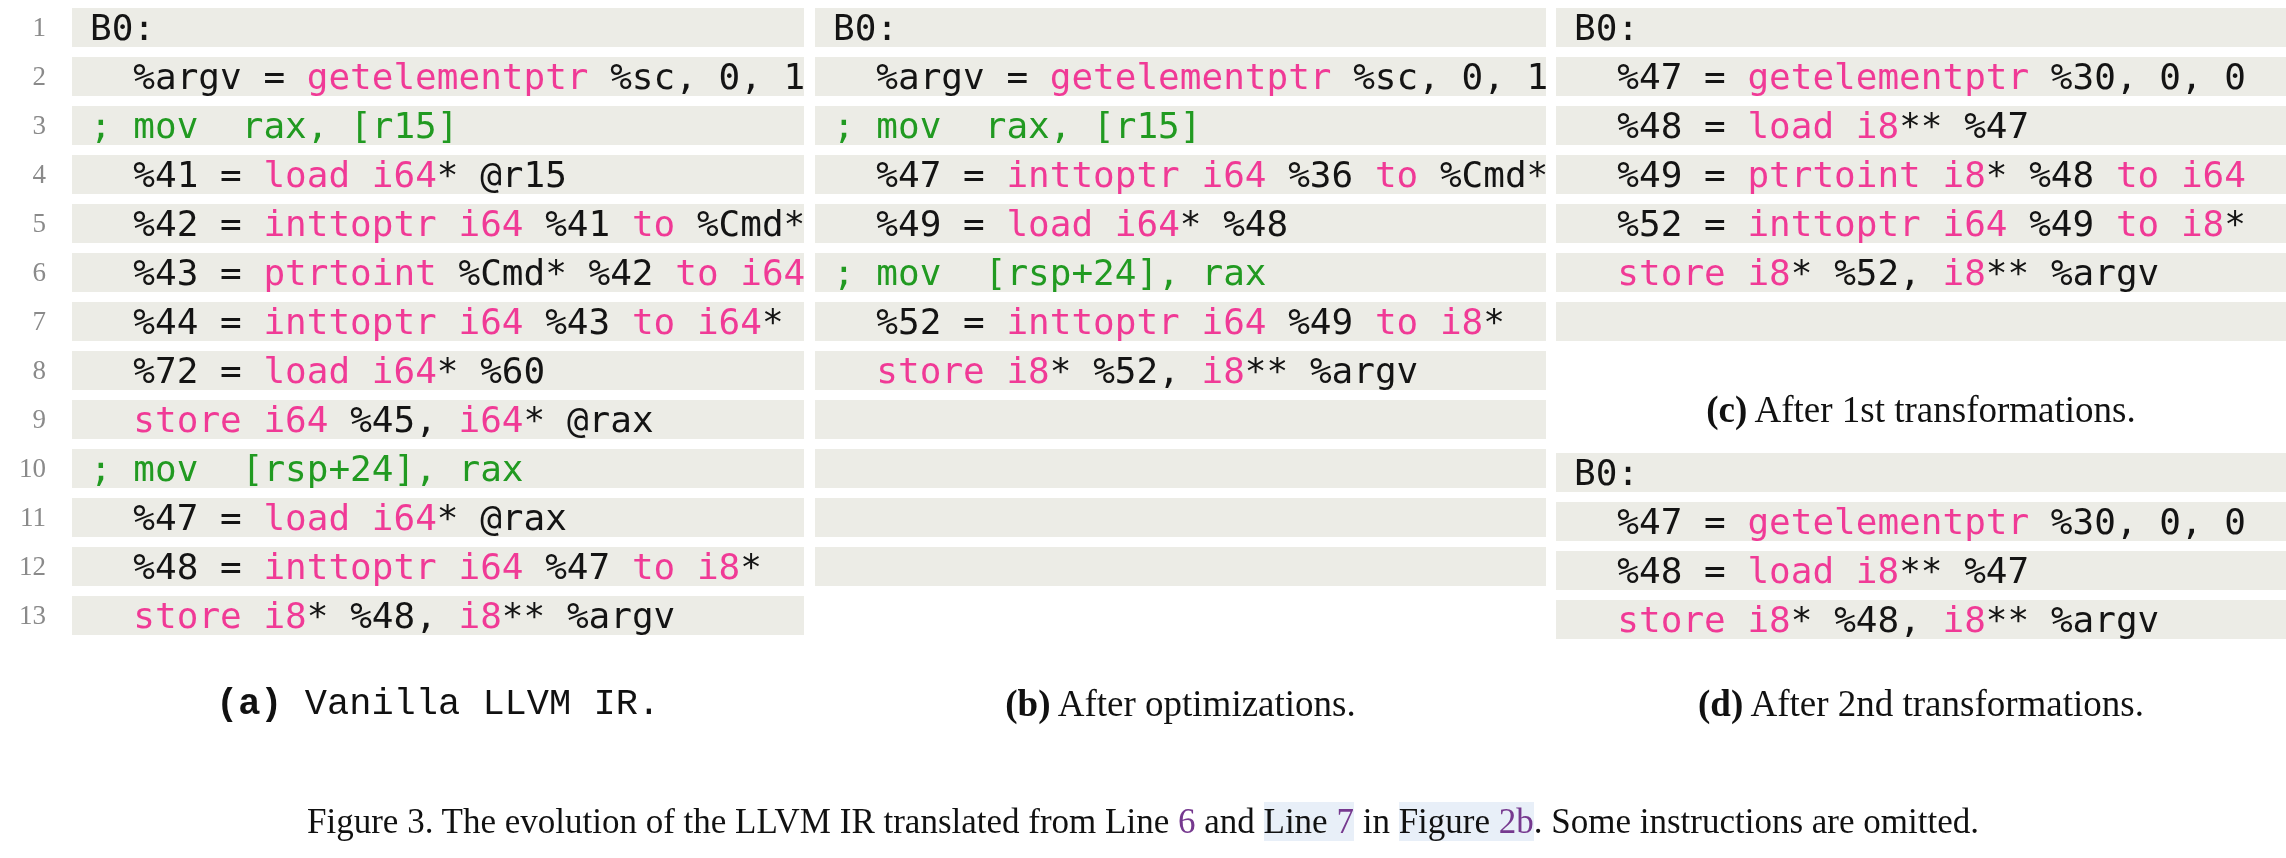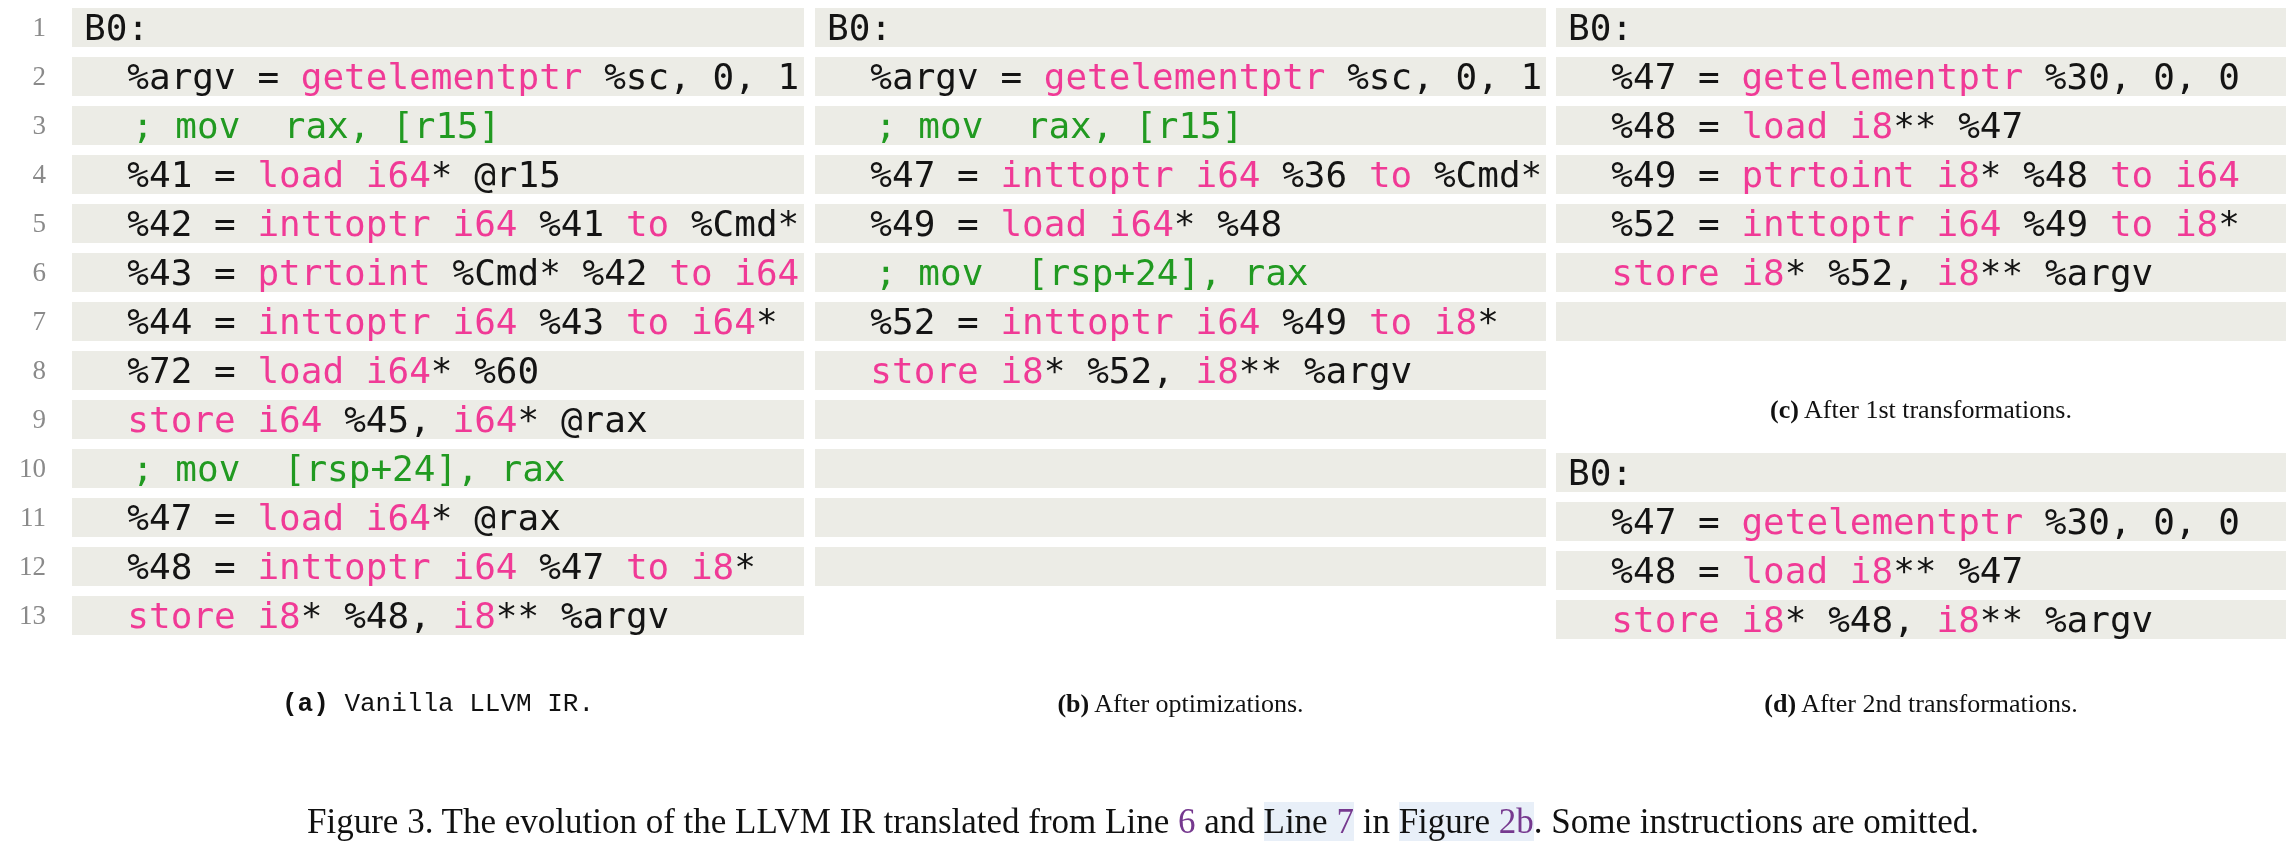--- a/index.html
+++ b/index.html
@@ -26,32 +26,32 @@
   #panel-a{left:72px;width:732px;}
   #panel-b{left:815px;width:731px;}
   #panel-c{left:1556px;width:730px;}
   #panel-d{left:1556px;top:453px;width:730px;}
 
   .code-row{
     height:39px;margin-bottom:10px;
     background:var(--rowbg,#ECECE6);
     font-family:"DejaVu Sans Mono", monospace;
     font-size:36px;line-height:39px;
-    padding-left:12px;box-sizing:border-box;
+    padding-left:18px;box-sizing:border-box;
     white-space:pre;overflow:hidden;
     color:var(--txt,#141414);
   }
   .tk-kw{color:var(--kw,#F03A96);}
-  .tk-cm{color:var(--cm,#219A21);margin-left:48px;}
+  .tk-cm{color:var(--cm,#219A21);}
   .tk-pl{color:var(--txt,#141414);}
 
   
   .subcap{
     position:absolute;top:682px;height:44px;
-    text-align:center;font-size:26px;line-height:44px;
+    text-align:center;font-size:37px;line-height:44px;
     color:#111;
   }
   #cap-a{left:72px;width:732px;font-family:Liberation Mono, monospace;}
   #cap-b{left:815px;width:731px;}
   #cap-c{left:1556px;width:730px;top:388px;}
   #cap-d{left:1556px;width:730px;}
   .subcap b{font-weight:bold;}
 
   
   #fig-caption{

